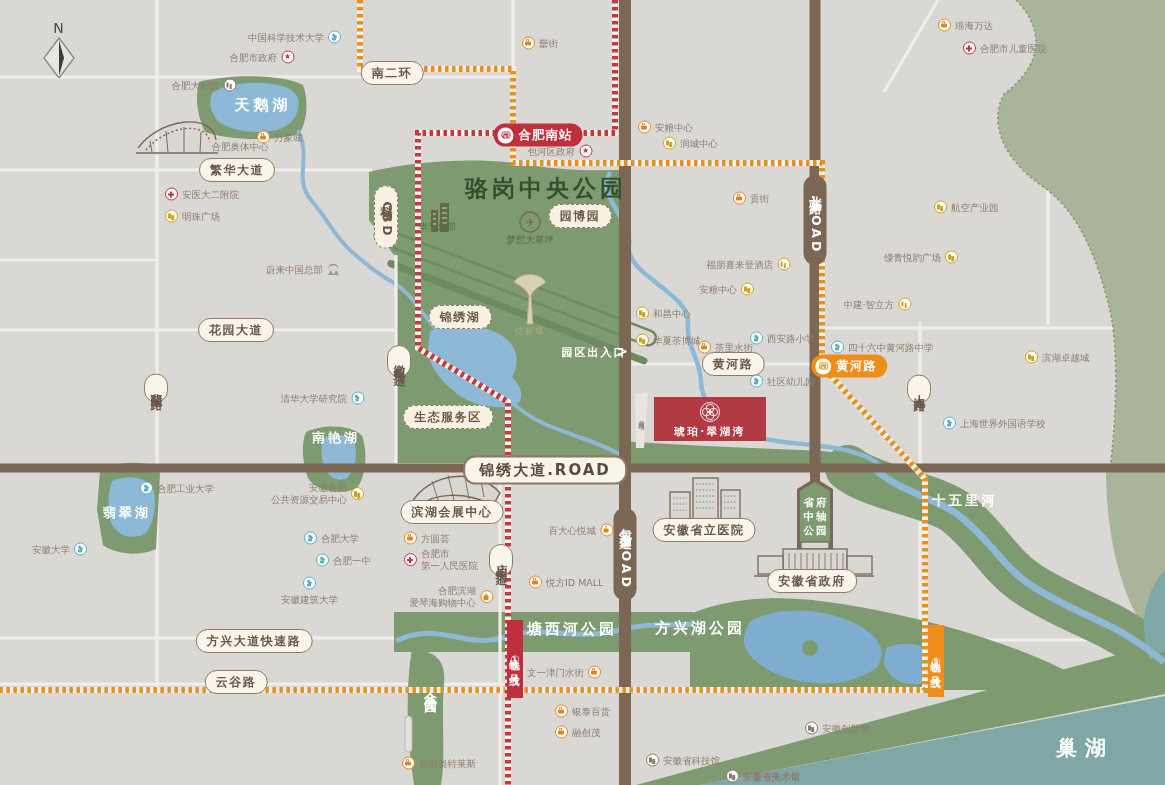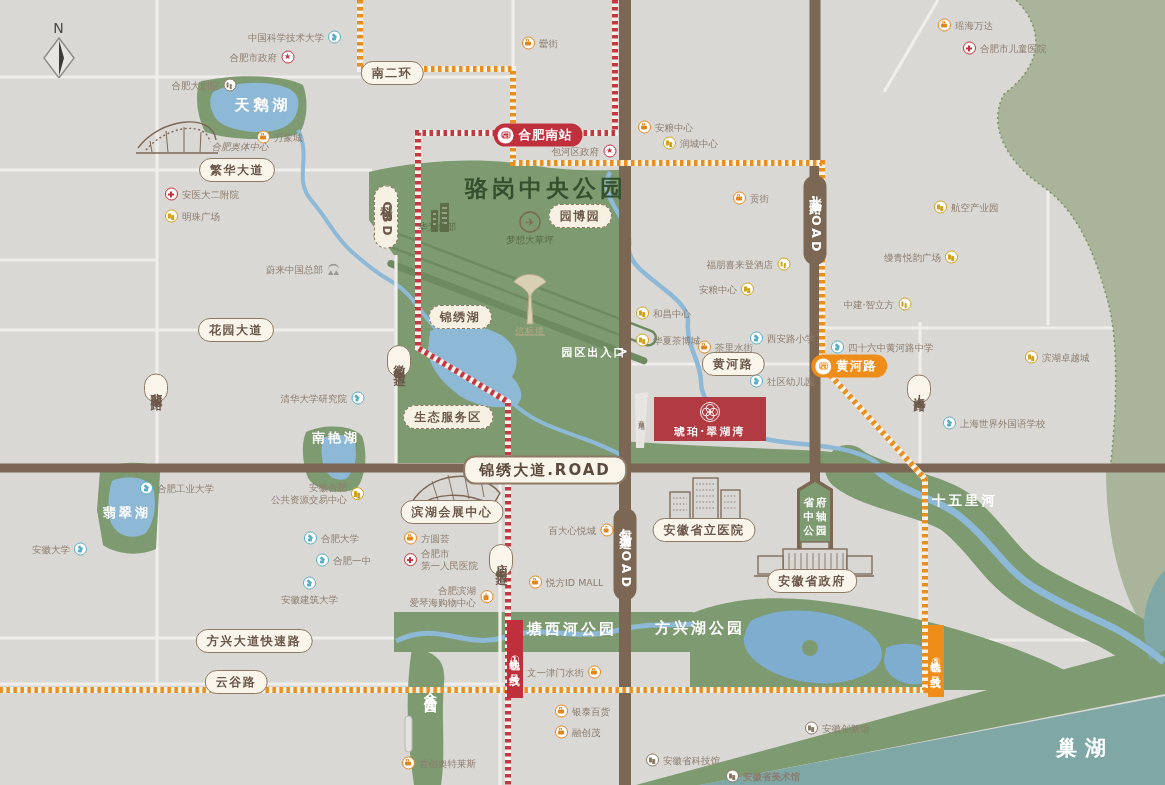--- a/index.html
+++ b/index.html
@@ -47,21 +47,21 @@
   .train::after{content:"";position:absolute;left:.6px;bottom:.5px;width:1.6px;height:1.6px;border-radius:50%;background:currentColor;box-shadow:3.8px 0 0 currentColor;}
   
   .albl{position:absolute;transform:translate(-50%,-50%);white-space:nowrap;z-index:4;}
   .park-title{font-size:23px;font-weight:700;color:#33502e;letter-spacing:4px;}
   .lake-l{font-size:15px;font-weight:700;color:#fff;letter-spacing:4px;}
   .lake-m{font-size:13px;font-weight:700;color:#fff;letter-spacing:3px;}
   .lake-xl{font-size:21px;font-weight:700;color:#fff;letter-spacing:8px;}
   .park-m{font-size:15px;font-weight:700;color:#fff;letter-spacing:3px;}
   .park-s{font-size:13.5px;font-weight:700;color:#fff;letter-spacing:3px;}
   .park-v{font-size:13px;font-weight:700;color:#fff;letter-spacing:3px;writing-mode:vertical-rl;}
-  .cap-gray{font-size:9.5px;color:#8d7c6d;font-style:italic;}
+  .cap-gray{font-size:9.5px;color:#8d7c6d;}
   .cap-green{font-size:9.5px;color:#5a684a;}
   .cap-tower{font-size:9px;color:#b9aa86;letter-spacing:1px;}
   .gate{font-size:11px;font-weight:700;color:#fff;letter-spacing:2px;}
   .gate-ch{font-size:14px;font-weight:700;color:#fff;}
   .tiny-v{font-size:6.5px;color:#8b7b6d;writing-mode:vertical-rl;letter-spacing:1px;}
   .plane{font-size:11px;color:#7b6753;}
   .shield-line{position:absolute;transform:translate(-50%,-50%);font-size:10.5px;font-weight:700;color:#fff;letter-spacing:2px;white-space:nowrap;z-index:5;}
   
   .property{position:absolute;transform:translate(-50%,-50%);display:flex;flex-direction:column;align-items:center;justify-content:center;gap:1px;z-index:7;}
   .property .pname{font-size:10.5px;color:#fff;letter-spacing:2.5px;font-weight:600;}
@@ -278,21 +278,21 @@
         <span class="ptxt">
           <div>安粮中心</div>
         </span>
       </div>
       <div class="poi" style="left: 670px; top: 143px;">
         <span class="ico t-gold"></span>
         <span class="ptxt">
           <div>润城中心</div>
         </span>
       </div>
-      <div class="poi rev" style="left: 608px; top: 151px;">
+      <div class="poi rev" style="left: 584px; top: 151px;">
         <span class="ico t-gov"></span>
         <span class="ptxt">
           <div>包河区政府</div>
         </span>
       </div>
       <div class="poi" style="left: 945px; top: 25px;">
         <span class="ico t-shop"></span>
         <span class="ptxt">
           <div>瑶海万达</div>
         </span>
@@ -544,21 +544,21 @@
       <div class="albl lake-m" style="left: 336px; top: 438px;">南艳湖</div>
       <div class="albl park-m" style="left: 572px; top: 629px;">塘西河公园</div>
       <div class="albl park-m" style="left: 700px; top: 628px;">方兴湖公园</div>
       <div class="albl park-s" style="left: 965px; top: 501px;">十五里河</div>
       <div class="albl lake-xl" style="left: 1085px; top: 748px;">巢湖</div>
       <div class="albl park-v" style="left: 430px; top: 687px;">金斗公园</div>
       <div class="albl cap-gray" style="left: 240px; top: 147px;">合肥奥体中心</div>
       <div class="albl cap-green" style="left: 437px; top: 227px;">华为总部</div>
       <div class="albl cap-green" style="left: 530px; top: 240px;">梦想大草坪</div>
       <div class="albl plane" style="left: 530px; top: 222px;">✈</div>
-      <div class="albl cap-tower" style="left: 530px; top: 331px; text-decoration: underline;">信标塔</div>
+      <div class="albl cap-tower" style="left: 530px; top: 331px;">信标塔</div>
       <div class="albl gate" style="left: 594px; top: 352px;">园区出入口</div>
       <div class="albl gate-ch" style="left: 622px; top: 351px;">&gt;</div>
       <div class="albl tiny-v" style="left: 641px; top: 417px;">商业用地</div>
       <div class="shield-line" style="left: 816px; top: 503px;">省府</div>
       <div class="shield-line" style="left: 816px; top: 517px;">中轴</div>
       <div class="shield-line" style="left: 816px; top: 531px;">公园</div>
     </div>
 </div>
 
 </body></html>

